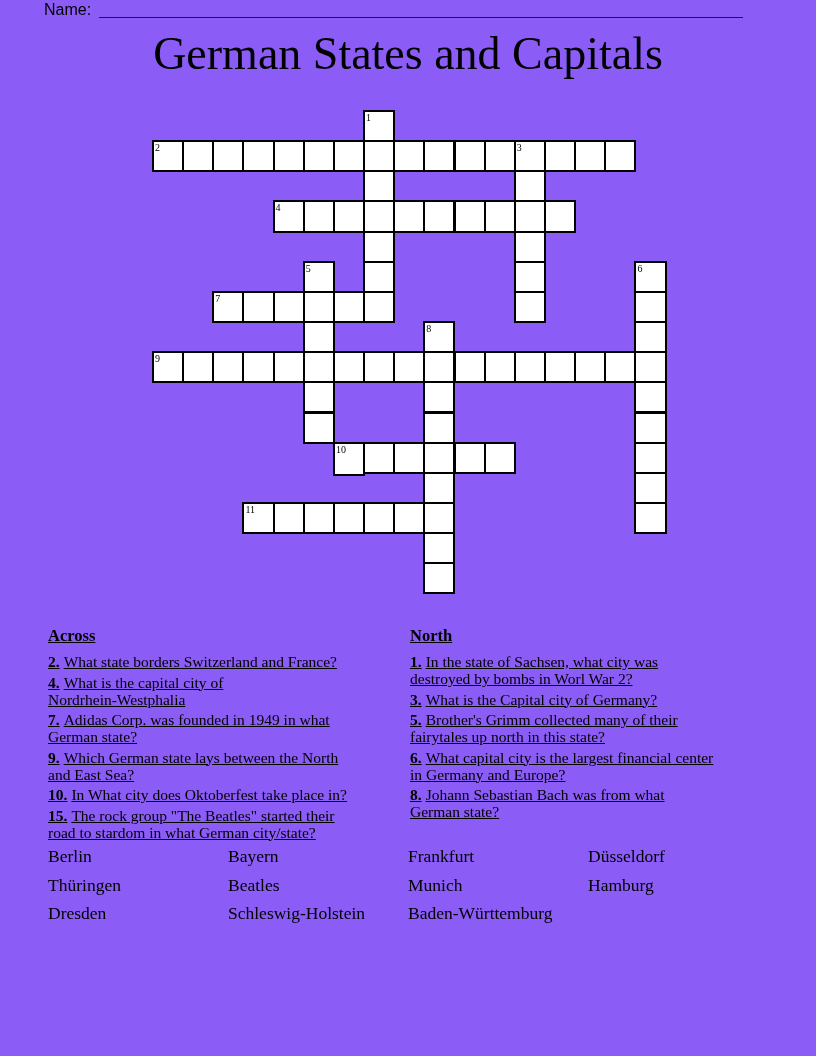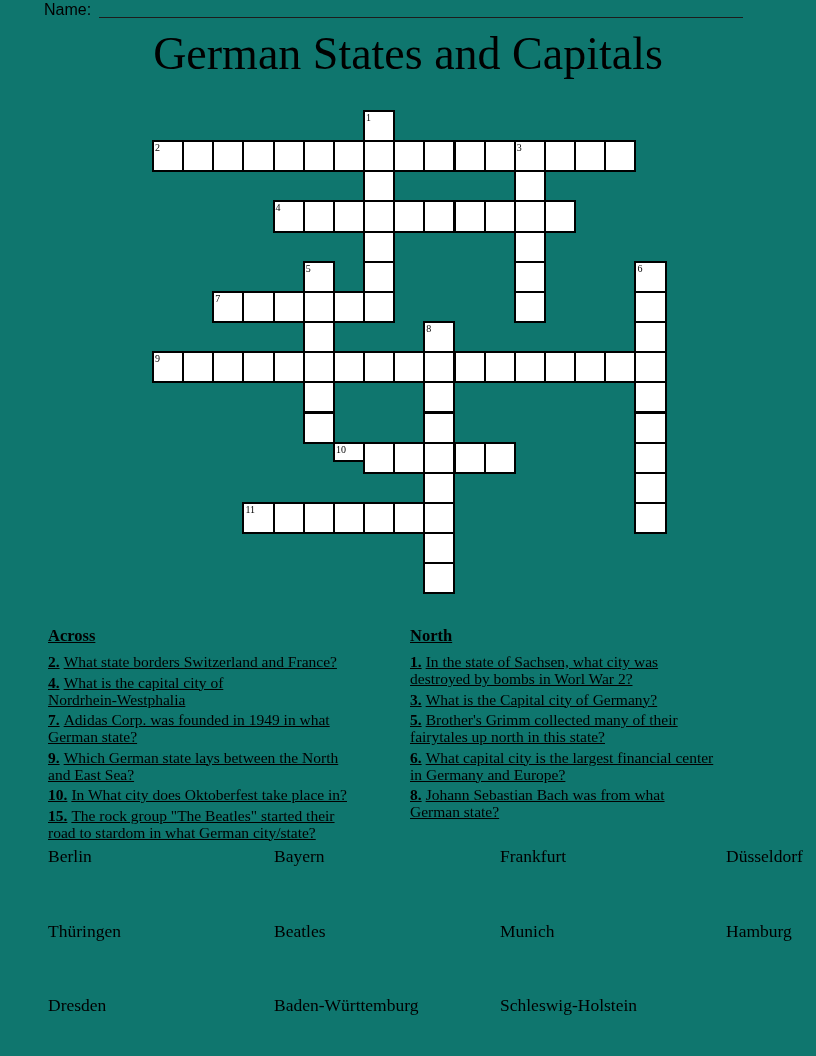--- a/index.html
+++ b/index.html
@@ -1,18 +1,18 @@
 <!DOCTYPE html>
 <html><head>
 <meta charset="utf-8">
 <style>
   html,body { margin:0; padding:0; background:#fff; }
   .page {
     position:relative; width:816px; height:1056px; margin:0 auto;
-    background:#0f766e; color:#000;
+    background:#8b5cf6; color:#000;
     font-family:"Liberation Serif", serif;
     overflow:hidden;
   }
   .name-label {
     position:absolute; left:44px; top:1px;
     font-family:"Liberation Sans", sans-serif;
     font-size:16px; color:#000;
   }
   .name-line {
     position:absolute; left:99px; top:17px; width:644px; height:0;
@@ -43,21 +43,21 @@
     font-family:"Liberation Serif", serif;
   }
   .clues-heading { font-size:16.5px; line-height:18px; margin-bottom:8px; }
   .clue { margin:0 0 3.5px 0;text-decoration:underline; }
   .clue-num { font-weight:bold; margin-right:4px; }
   .clue-text { white-space:pre-line; }
   .wordbank { position:absolute; left:48px; top:845px; width:740px; }
   .wordbank-heading { font-size:18px; line-height:20px; margin-bottom:9px; }
   .wordbank-grid {
     display:grid; grid-template-columns:180px 180px 180px 180px;
-    grid-auto-rows:28.7px; align-items:start;gap:46px;
+    grid-auto-rows:28.7px; align-items:start;
   }
   .wb-item { font-size:17.5px; line-height:22px; }
 </style>
 </head>
 <body>
 
 <div class="page">
 
   <span class="name-label">Name:</span>
   <div class="name-line"></div>
@@ -153,21 +153,21 @@
       <div class="cell" style="left: 272.6px; top: 351.2px; width: 32.15px; height: 32.15px;"></div>
       <div class="cell" style="left: 332.9px; top: 351.2px; width: 32.15px; height: 32.15px;"></div>
       <div class="cell" style="left: 363.05px; top: 351.2px; width: 32.15px; height: 32.15px;"></div>
       <div class="cell" style="left: 393.2px; top: 351.2px; width: 32.15px; height: 32.15px;"></div>
       <div class="cell" style="left: 453.5px; top: 351.2px; width: 32.15px; height: 32.15px;"></div>
       <div class="cell" style="left: 483.65px; top: 351.2px; width: 32.15px; height: 32.15px;"></div>
       <div class="cell" style="left: 513.8px; top: 351.2px; width: 32.15px; height: 32.15px;"></div>
       <div class="cell" style="left: 543.95px; top: 351.2px; width: 32.15px; height: 32.15px;"></div>
       <div class="cell" style="left: 574.1px; top: 351.2px; width: 32.15px; height: 32.15px;"></div>
       <div class="cell" style="left: 604.25px; top: 351.2px; width: 32.15px; height: 32.15px;"></div>
-      <div class="cell" style="left: 332.9px; top: 441.65px; width: 32.15px; height: 20px;">
+      <div class="cell" style="left: 332.9px; top: 441.65px; width: 32.15px; height: 34px;">
         <span class="cell-num">10</span>
       </div>
       <div class="cell" style="left: 363.05px; top: 441.65px; width: 32.15px; height: 32.15px;"></div>
       <div class="cell" style="left: 393.2px; top: 441.65px; width: 32.15px; height: 32.15px;"></div>
       <div class="cell" style="left: 453.5px; top: 441.65px; width: 32.15px; height: 32.15px;"></div>
       <div class="cell" style="left: 483.65px; top: 441.65px; width: 32.15px; height: 32.15px;"></div>
       <div class="cell" style="left: 242.45px; top: 501.95px; width: 32.15px; height: 32.15px;">
         <span class="cell-num">11</span>
       </div>
       <div class="cell" style="left: 272.6px; top: 501.95px; width: 32.15px; height: 32.15px;"></div>
@@ -212,19 +212,19 @@
     <div class="wordbank-grid" id="wordbank-grid">
         <div class="wb-item">Berlin</div>
         <div class="wb-item">Bayern</div>
         <div class="wb-item">Frankfurt</div>
         <div class="wb-item">Düsseldorf</div>
         <div class="wb-item">Thüringen</div>
         <div class="wb-item">Beatles</div>
         <div class="wb-item">Munich</div>
         <div class="wb-item">Hamburg</div>
         <div class="wb-item">Dresden</div>
+        <div class="wb-item">Schleswig-Holstein</div>
         <div class="wb-item">Baden-Württemburg</div>
-        <div class="wb-item">Schleswig-Holstein</div>
         <div class="wb-item"></div>
       </div>
   </div>
 
 </div>
 
 </body></html>

